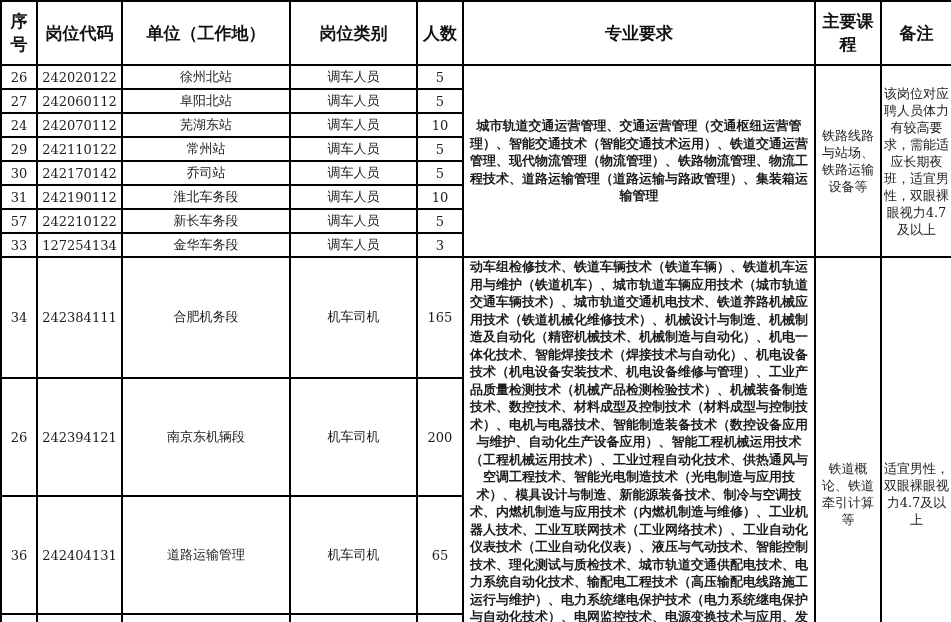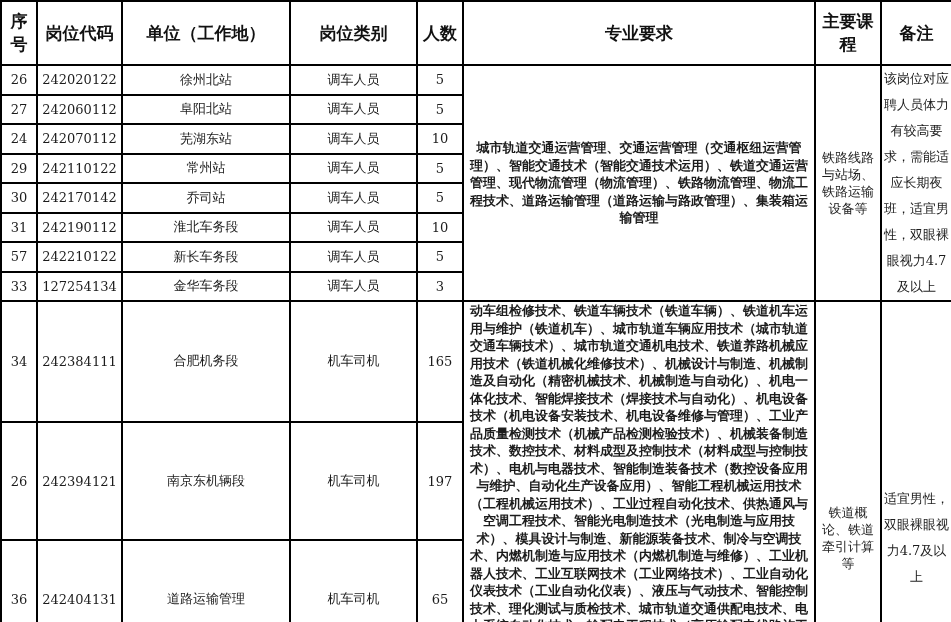--- a/index.html
+++ b/index.html
@@ -59,21 +59,21 @@
     }
     td.courses-cell {
       font-size: 12.5px;
       line-height: 17px;
       text-align: left;
       vertical-align: middle;
       padding: 2px 2px;
     }
     td.remark-cell {
       font-size: 12.5px;
-      line-height: 26px;
+      line-height: 17px;
       text-align: left;
       vertical-align: middle;
       padding: 2px 3px;
     }
   </style>
 </head>
 <body>
 
 <table class="recruit">
   <colgroup>
@@ -166,21 +166,21 @@
       <td>165</td>
       <td class="major-cell" rowspan="4">动车组检修技术、铁道车辆技术（铁道车辆）、铁道机车运用与维护（铁道机车）、城市轨道车辆应用技术（城市轨道交通车辆技术）、城市轨道交通机电技术、铁道养路机械应用技术（铁道机械化维修技术）、机械设计与制造、机械制造及自动化（精密机械技术、机械制造与自动化）、机电一体化技术、智能焊接技术（焊接技术与自动化）、机电设备技术（机电设备安装技术、机电设备维修与管理）、工业产品质量检测技术（机械产品检测检验技术）、机械装备制造技术、数控技术、材料成型及控制技术（材料成型与控制技术）、电机与电器技术、智能制造装备技术（数控设备应用与维护、自动化生产设备应用）、智能工程机械运用技术（工程机械运用技术）、工业过程自动化技术、供热通风与空调工程技术、智能光电制造技术（光电制造与应用技术）、模具设计与制造、新能源装备技术、制冷与空调技术、内燃机制造与应用技术（内燃机制造与维修）、工业机器人技术、工业互联网技术（工业网络技术）、工业自动化仪表技术（工业自动化仪表）、液压与气动技术、智能控制技术、理化测试与质检技术、城市轨道交通供配电技术、电力系统自动化技术、输配电工程技术（高压输配电线路施工运行与维护）、电力系统继电保护技术（电力系统继电保护与自动化技术）、电网监控技术、电源变换技术与应用、发电厂及电力系统、供用电技术、铁道供电技术、电气自动化技术、城市轨道交通通信信号技术、铁道信号自动控制、电子信息工程技术、应用电子技术、轨道交通通信信号设备制造与维护（铁道通信信号设备制造与维护）、铁道机车车辆制造与维护、高速铁路动车组制造与维护、城市轨道交通车辆制造与维护</td>
       <td class="courses-cell" rowspan="4">铁道概论、铁道牵引计算等</td>
       <td class="remark-cell" rowspan="4">适宜男性，双眼裸眼视力4.7及以上</td>
     </tr>
     <tr class="r-b2">
       <td>26</td>
       <td>242394121</td>
       <td>南京东机辆段</td>
       <td>机车司机</td>
-      <td>197</td>
+      <td>200</td>
     </tr>
     <tr class="r-b3">
       <td>36</td>
       <td>242404131</td>
       <td>道路运输管理</td>
       <td>机车司机</td>
       <td>65</td>
     </tr>
     <tr class="r-b4">
       <td>37</td>

